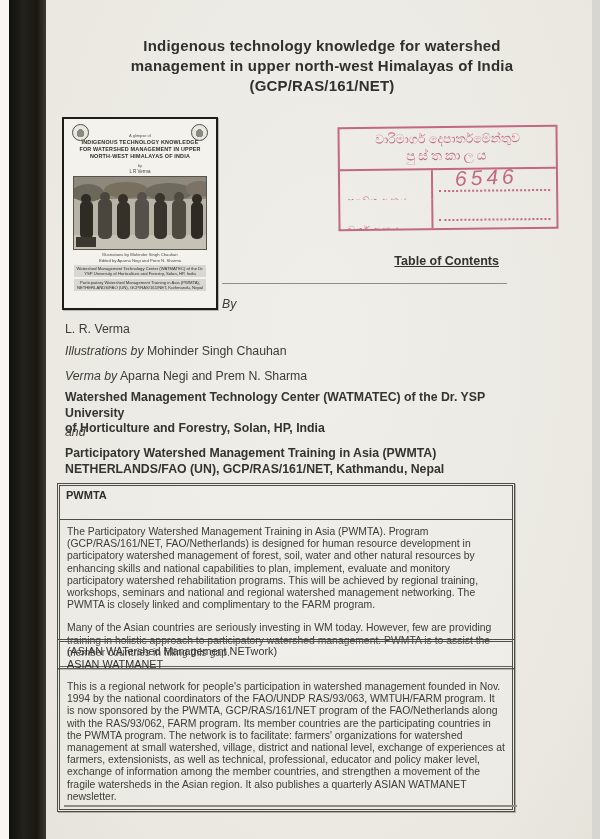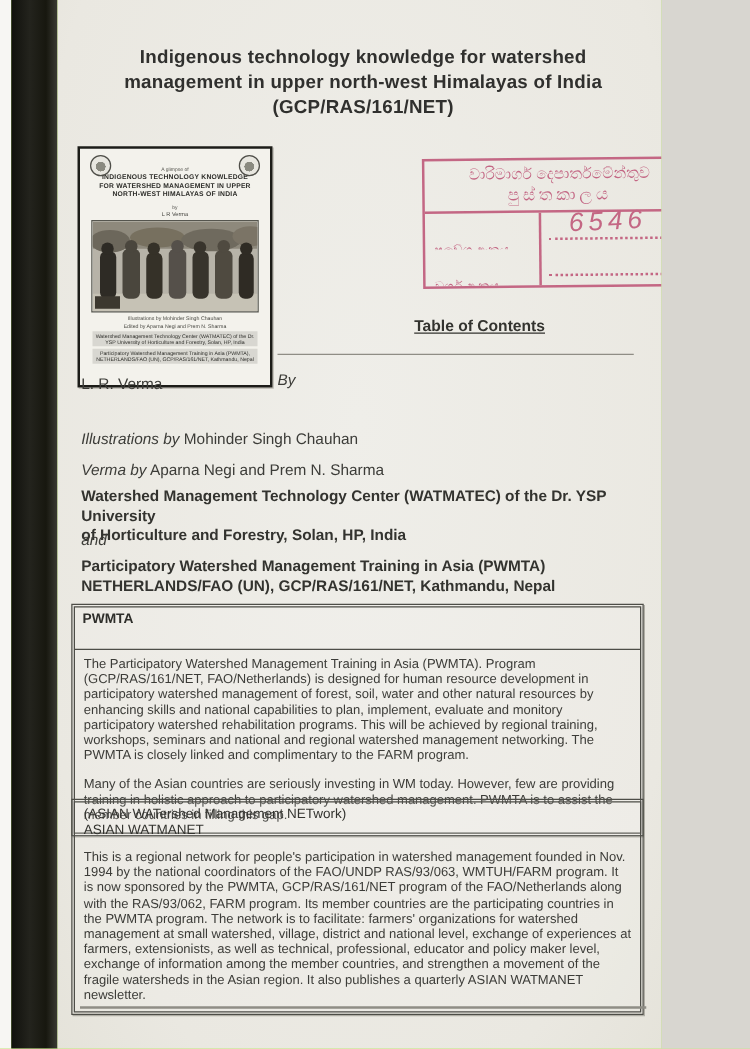--- a/index.html
+++ b/index.html
@@ -1,17 +1,17 @@
 <!DOCTYPE html>
 <html><head>
 <meta charset="utf-8">
 <style>
   html,body{margin:0;padding:0;}
   body{font-family:"Liberation Sans",sans-serif;background:#d8d6d0;}
-  #page{position:relative;width:529px;height:839px;background:#bef264;overflow:hidden;}
+  #page{position:relative;width:592px;height:839px;background:#ffffff;overflow:hidden;}
   
   #edge-white{position:absolute;left:0;top:0;width:9px;height:839px;background:#f7f6f3;}
   #binding{position:absolute;left:9px;top:0;width:37px;height:839px;
     background:linear-gradient(90deg,#10100c 0%,#23231d 40%,#17170f 75%,#3a3a33 100%);}
   #paper{position:absolute;left:46px;top:0;right:0;bottom:0;
     background:radial-gradient(ellipse at 50% 40%, #efeee9 0%, #eae8e1 80%, #e5e3da 100%);}
 
   .abs{position:absolute;}
 
   
@@ -49,21 +49,21 @@
 
   
   #toc-link{top:254px;right:93px;font-size:12.5px;font-weight:bold;color:#33332f;
     text-decoration:underline;cursor:pointer;}
   #rule-top{top:283px;left:222px;width:285px;border-top:1px solid #8f8d85;height:0;}
   #rule-bottom{top:805px;left:64px;width:453px;border-top:2px solid #8f8d85;height:0;}
 
   
   .doc-text{color:#3c3c38;font-size:12.3px;}
   #by-label{left:222px;top:297px;font-style:italic;}
-  #author-line{left:65px;top:300px;}
+  #author-line{left:65px;top:322px;}
   #illus-line{left:65px;top:344px;}
   #edited-line{left:65px;top:369px;}
   .ital{font-style:italic;}
   #affil1{left:65px;top:390px;width:470px;font-weight:bold;font-size:12.3px;line-height:15.5px;color:#33332f;}
   #and-label{left:65px;top:425px;font-style:italic;}
   #affil2{left:65px;top:446px;width:470px;font-weight:bold;font-size:12.3px;line-height:15.5px;color:#33332f;}
 
   
   .frame{left:57px;width:452px;border:3px double #4d4d47;background:rgba(255,255,255,.12);
     box-shadow:1px 1px 0 #b0aea5;color:#3c3c38;}

